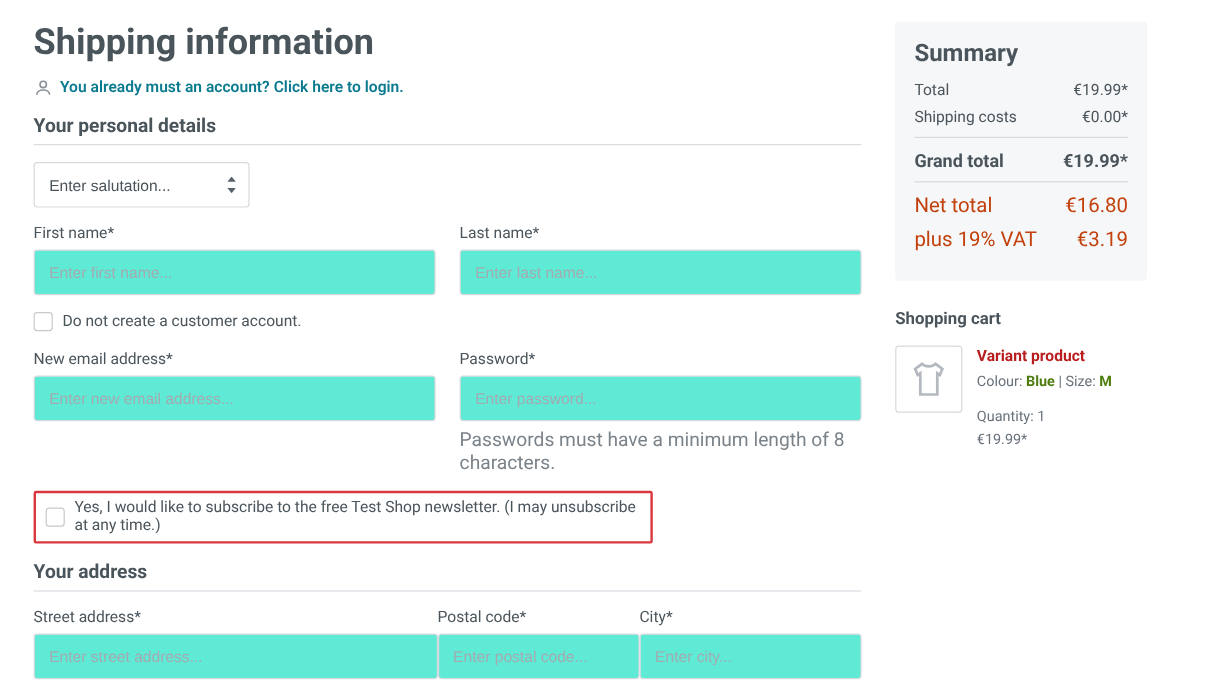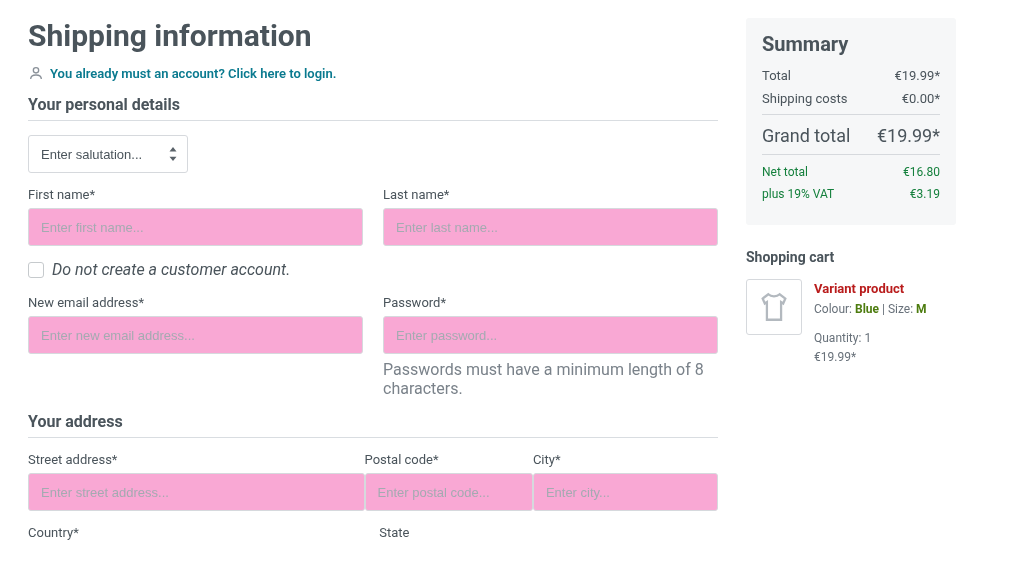--- a/index.html
+++ b/index.html
@@ -23,36 +23,36 @@
   .form-col { flex: 1; }
   .form-col-half { width: 48%; }
   .input, select.input {
     width: 100%;
     height: 38px;
     border: 1px solid #d6d9dd;
     border-radius: 3px;
     padding: 0 12px;
     font-size: 13px;
     color: #4a545b;
-    background: #f9a8d4;
+    background: #5eead4;
   }
   .input::placeholder { color: #a4aab1; }
   select.input {
     appearance: none;
     background-image: none;
     padding-right: 34px;
     background: #fff;
   }
   .select-wrap { position: relative; }
   .select-caret {
     position: absolute; right: 10px; top: 50%; transform: translateY(-50%);
     width: 10px; height: 14px; color: #5a6269; pointer-events: none;
   }
-  .select-narrow { width: 160px; }
-  .checkbox-row { display: flex; align-items: center; gap: 8px; font-size: 16px; margin-bottom: 16px; font-style: italic; }
+  .select-narrow { width: 180px; }
+  .checkbox-row { display: flex; align-items: center; gap: 8px; font-size: 13px; margin-bottom: 16px; }
   .checkbox {
     width: 16px; height: 16px; border: 1px solid #c6cacd; border-radius: 3px; background: #fff; cursor: pointer; flex-shrink: 0;
   }
   .hint { font-size: 16px; color: #7a828a; margin-top: 6px; }
   .highlight-box {
     border: 2px solid #d9363e;
     border-radius: 2px;
     padding: 5px 8px;
     margin: 2px 0 14px;
     display: flex; align-items: center; gap: 8px;
@@ -64,22 +64,22 @@
   .city-col { flex: 1.1; }
   .addr-row2 { display: flex; gap: 20px; margin-bottom: 18px; }
   .country-col { width: 48%; }
   .state-col { flex: 1; }
 
   
   .summary-panel { background: #f6f7f8; border-radius: 3px; padding: 14px 16px 16px; margin-bottom: 24px; }
   .summary-panel h2 { font-size: 20px; font-weight: 700; color: #4a545b; margin-bottom: 12px; }
   .sum-row { display: flex; justify-content: space-between; font-size: 13px; margin-bottom: 8px; }
   .sum-divider { border: none; border-top: 1px solid #d6d9dd; margin: 6px 0 10px; }
-  .sum-grand { font-weight: 400; font-size: 18px; }
-  .sum-sub { color: #15803d; font-size: 12px; align-items: flex-end; }
+  .sum-grand { font-weight: 700; font-size: 15px; }
+  .sum-sub { color: #c2410c; font-size: 17px; align-items: flex-end; }
   .cart-h2 { font-size: 14px; font-weight: 700; color: #4a545b; margin-bottom: 14px; }
   .cart-item { display: flex; gap: 12px; }
   .cart-thumb {
     width: 56px; height: 56px; border: 1px solid #d6d9dd; border-radius: 3px; background: #fff;
     display: flex; align-items: center; justify-content: center; color: #b3b9bf; flex-shrink: 0;
   }
   .cart-info { font-size: 12px; color: #68717a; line-height: 1.6; }
   .cart-name { font-weight: 700; color: #b91c1c; font-size: 13px; }
   .cart-variant b { color: #4d7c0f; font-weight: 700; }
   .cart-qty { margin-top: 10px; }
@@ -134,20 +134,24 @@
         <label class="field-label">New email address*</label>
         <input class="input" placeholder="Enter new email address..." style="">
       </div>
       <div class="form-col">
         <label class="field-label">Password*</label>
         <input class="input" type="password" placeholder="Enter password..." style="">
         <div class="hint">Passwords must have a minimum length of 8 characters.</div>
       </div>
     </div>
 
+    <div class="highlight-box">
+      <div class="checkbox"></div>
+      <span>Yes, I would like to subscribe to the free Test Shop newsletter. (I may unsubscribe at any time.)</span>
+    </div>
 
     <h2 class="section">Your address</h2>
     <hr class="divider">
 
     <div class="addr-row1">
       <div class="street-col">
         <label class="field-label">Street address*</label>
         <input class="input" placeholder="Enter street address..." style="">
       </div>
       <div class="postal-col">

